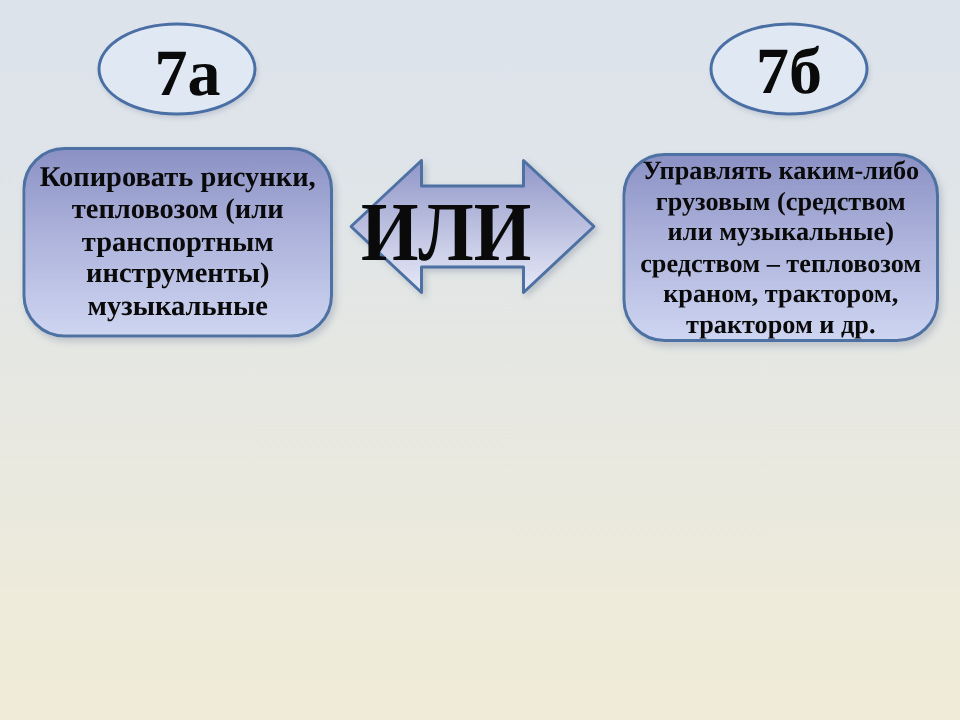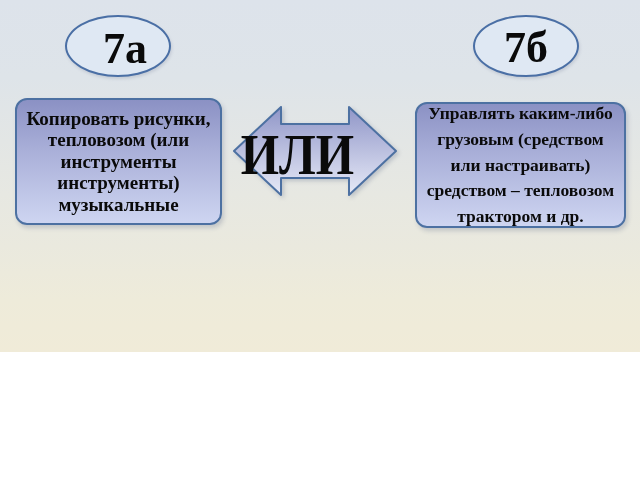--- a/index.html
+++ b/index.html
@@ -4,21 +4,21 @@
 <style>
   html, body {
     margin: 0;
     padding: 0;
     width: 640px;
     height: 480px;
   }
   .slide {
     position: relative;
     width: 640px;
-    height: 352px;
+    height: 480px;
     overflow: hidden;
     background: linear-gradient(180deg,
       #dde3eb 0%, #dee4e9 22%, #e3e6e5 40%,
       #e7e8e2 55%, #eae9de 70%, #eeebda 85%, #f0ebd8 100%);
     font-family: "Liberation Serif", "DejaVu Serif", serif;
     color: #0a0a0a;
   }
   .badge {
     position: absolute;
     box-sizing: border-box;
@@ -35,21 +35,21 @@
     box-shadow: 1px 2px 3px rgba(110,120,145,0.22);
   }
   #badge-a { left: 65px; top: 15px; }
   #badge-b { left: 473px; top: 15px; }
   .badge-label { display: inline-block; padding-top: 3px; }
   #badge-a .badge-label { transform: translate(7px, 1px); }
   .opt-box {
     position: absolute;
     box-sizing: border-box;
     border: 2px solid #4d71a2;
-    border-radius: 12px;
+    border-radius: 28px;
     background: linear-gradient(180deg, #8b91c4 0%, #aab0d9 42%, #ced5f1 100%);
     display: flex;
     flex-direction: column;
     align-items: center;
     justify-content: center;
     text-align: center;
     font-weight: bold;
     box-shadow: 2px 3px 4px rgba(110,120,145,0.30);
   }
   #left-box {
@@ -95,21 +95,21 @@
     <span class="badge-label">7а</span>
   </div>
 
   <div class="badge" id="badge-b">
     <span class="badge-label">7б</span>
   </div>
 
   <div class="opt-box" id="left-box">
     <div class="text-line">Копировать рисунки,</div>
     <div class="text-line">тепловозом (или</div>
-    <div class="text-line">инструменты</div>
+    <div class="text-line">транспортным</div>
     <div class="text-line">инструменты)</div>
     <div class="text-line">музыкальные</div>
   </div>
 
   <div id="or-arrow">
     <svg width="164" height="90" viewBox="0 0 164 90">
       <defs>
         <linearGradient id="arrowGrad" x1="0" y1="0" x2="0" y2="1">
           <stop offset="0" stop-color="#9096c8"></stop>
           <stop offset="1" stop-color="#e7eaf7"></stop>
@@ -119,18 +119,19 @@
     </svg>
   </div>
 
   <div id="or-label">
     <span class="squeeze">ИЛИ</span>
   </div>
 
   <div class="opt-box" id="right-box">
     <div class="text-line">Управлять каким-либо</div>
     <div class="text-line">грузовым (средством</div>
-    <div class="text-line">или настраивать)</div>
+    <div class="text-line">или музыкальные)</div>
     <div class="text-line">средством – тепловозом</div>
+    <div class="text-line">краном, трактором,</div>
     <div class="text-line">трактором и др.</div>
   </div>
 
 </div>
 
 </body></html>

